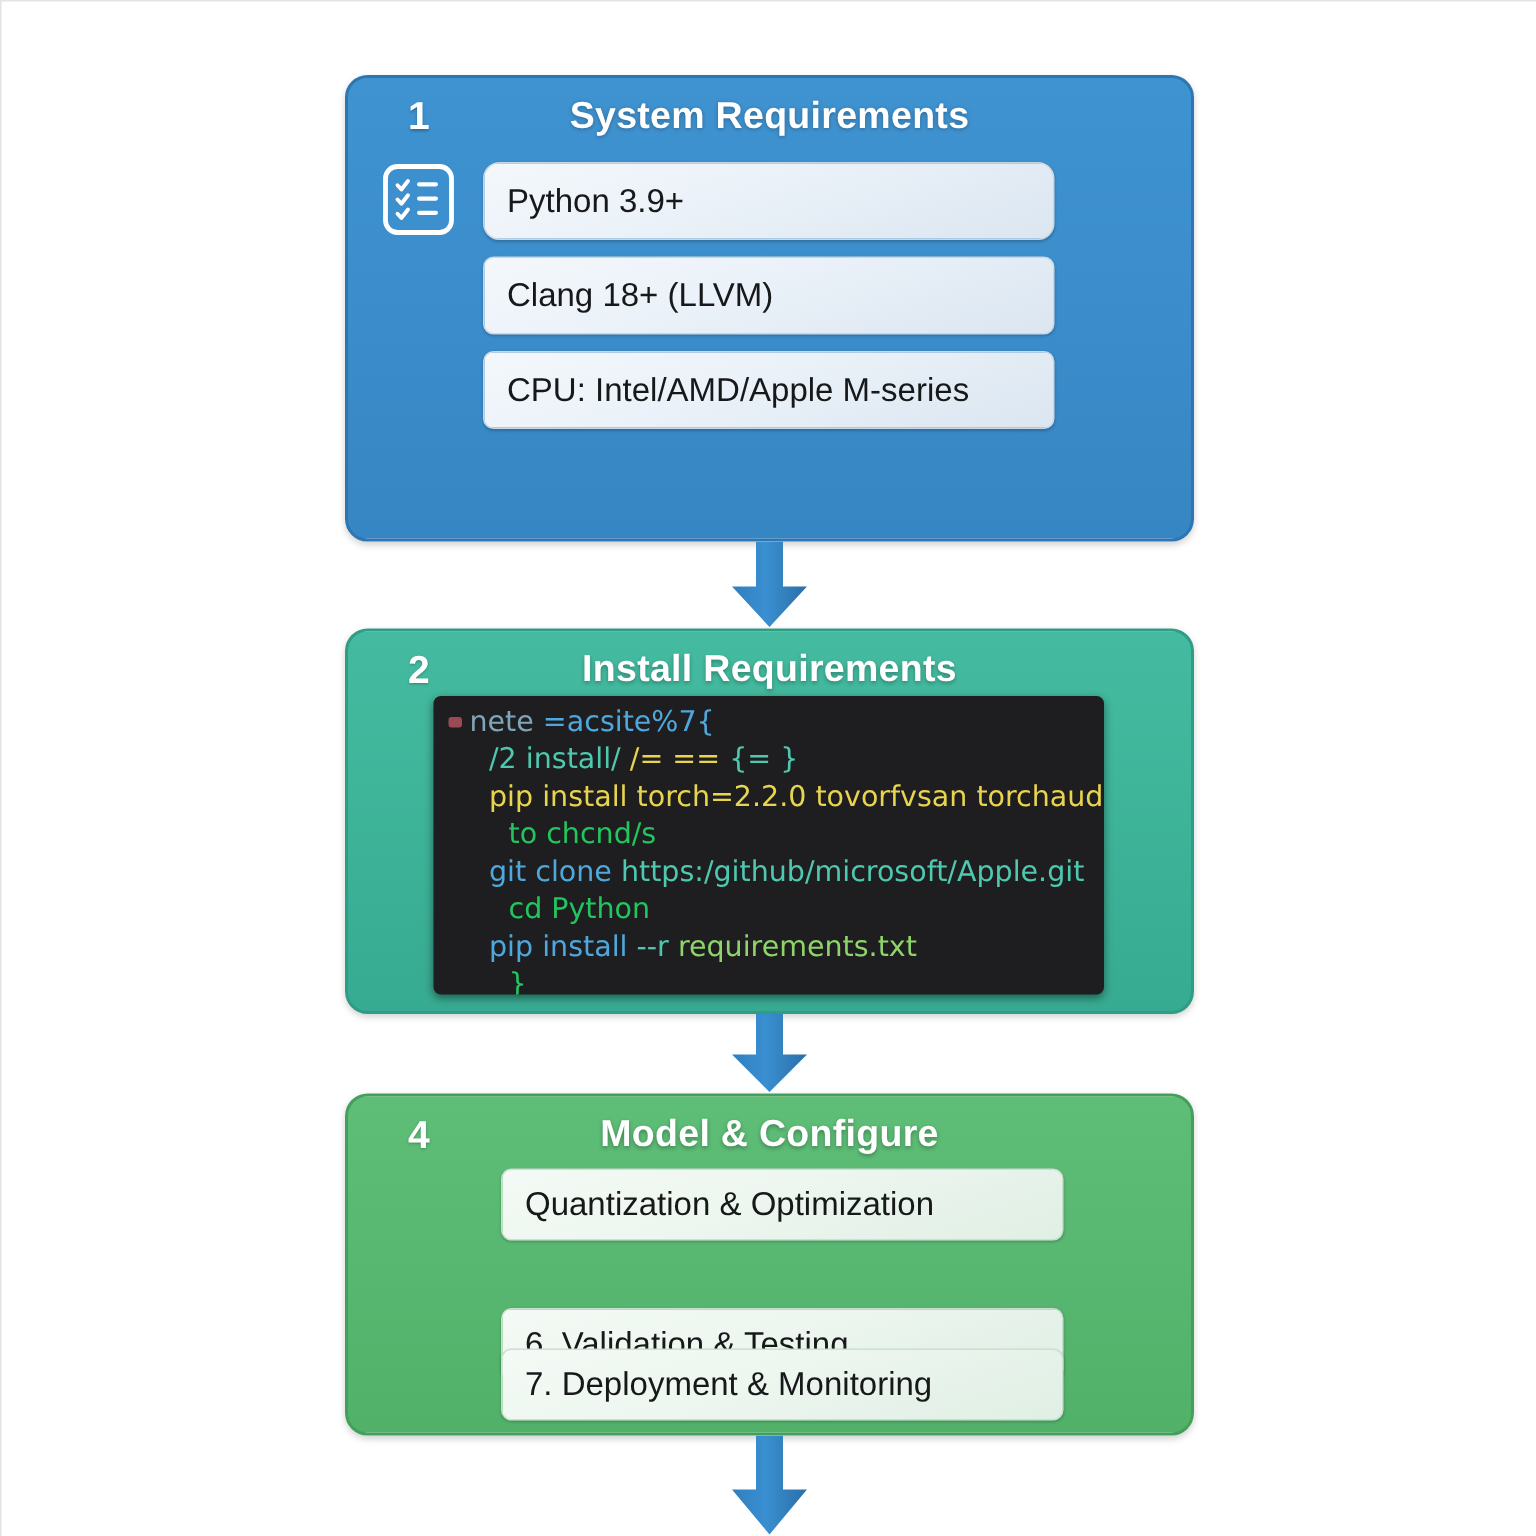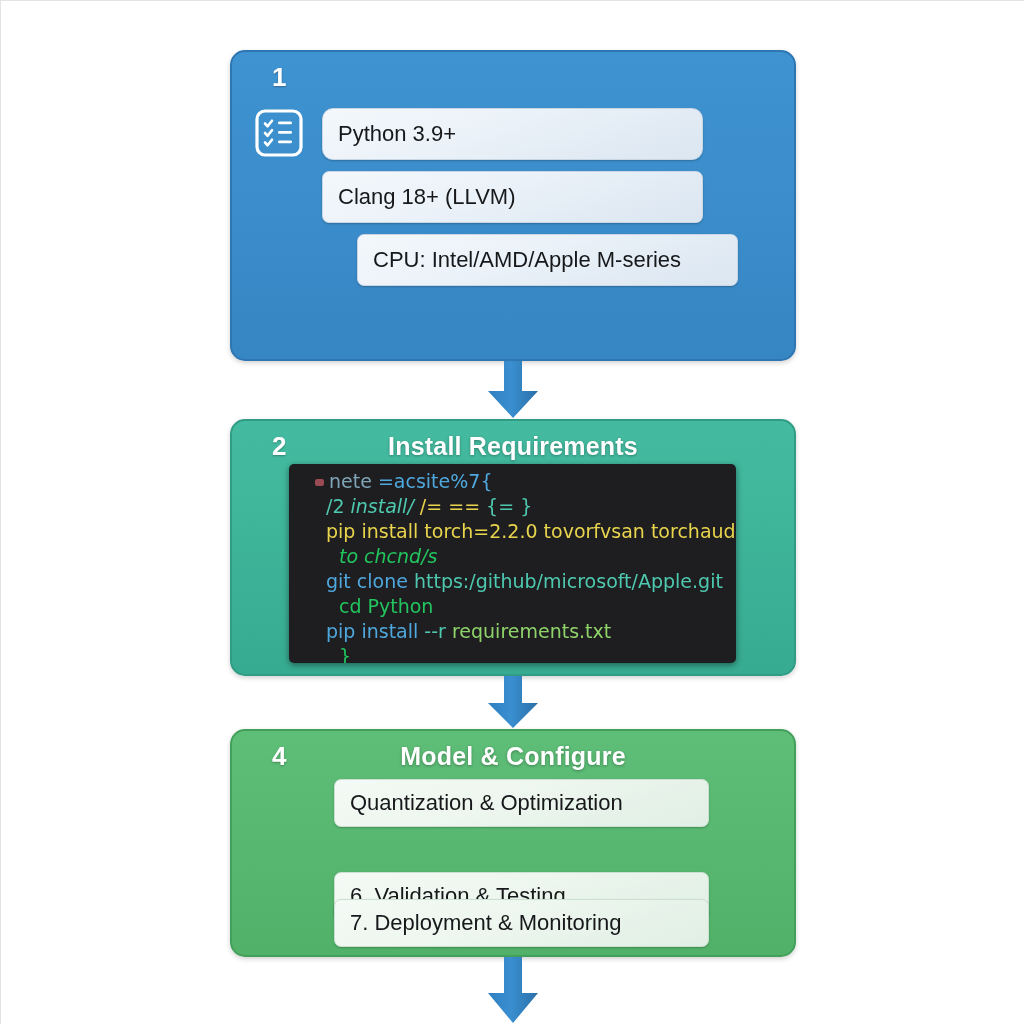--- a/index.html
+++ b/index.html
@@ -104,21 +104,21 @@
     font-size: 22px;
     color: #16181a;
   }
   .pill-b {
     left: 321px;
     width: 381px;
     height: 52px;
   }
   .pill-b.p1 { top: 107px; border-radius: 11px; }
   .pill-b.p2 { top: 170px; }
-  .pill-b.p3 { top: 233px; margin-left: 35px; }
+  .pill-b.p3 { top: 233px; }
   .pill-b.p4 { top: 296px; }
 
   .pill-g {
     left: 333px;
     width: 375px;
     height: 48px;
     background: linear-gradient(160deg, #f4faf5 0%, #edf6ef 45%, #e0efe4 100%);
     border: 1px solid #cbe0d0;
   }
   .pill-g.g1 { top: 778px; }
@@ -137,58 +137,59 @@
     box-shadow: 0 2px 6px rgba(0,0,0,0.45);
     overflow: hidden;
     font-family: "DejaVu Sans", sans-serif;
     padding: 5px 0 0 0;
     box-sizing: border-box;
   }
   .term-line {
     font-size: 19px;
     line-height: 25px;
     white-space: nowrap;
-    padding-left: 26px;
+    padding-left: 10px;
   }
   .term-line.indent { padding-left: 37px; }
   .t-dot {
     display: inline-block;
     width: 9px;
     height: 7px;
     background: #9a4a52;
     border-radius: 2px;
     margin-right: 5px;
     vertical-align: middle;
   }
   .c-cyan   { color: #4ec9b0; }
   .c-blue   { color: #4fa8dd; }
   .c-yellow { color: #e8d44d; }
   .c-white  { color: #22c55e; margin-left: 13px; }
   .c-green  { color: #8fd46a; }
   .c-grey   { color: #7fa6b8; }
-  .it { font-style: italic; }
+  .it { }
 
   
   .arrow {
     position: absolute;
     left: 481px;
     width: 62px;
   }
   .arrow-1 { top: 360px; height: 58px; }
   .arrow-2 { top: 675px; height: 53px; }
   .arrow-3 { top: 956px; height: 68px; }
 </style>
 </head>
 <body>
 
 <div class="canvas">
   <div class="flow">
 
     <div class="card card-1">
       <div class="card-num">1</div>
+      <div class="card-title">System Requirements</div>
     </div>
 
     <div class="check-icon">
       <svg width="50" height="50" viewBox="0 0 50 50">
         <rect x="3" y="3" width="44" height="44" rx="8" ry="8" fill="none" stroke="#ffffff" stroke-width="3.2"></rect>
         <path d="M11 15.5 l2.6 2.8 l4.4 -5.6" fill="none" stroke="#ffffff" stroke-width="2.6" stroke-linecap="round" stroke-linejoin="round"></path>
         <path d="M11 25 l2.6 2.8 l4.4 -5.6" fill="none" stroke="#ffffff" stroke-width="2.6" stroke-linecap="round" stroke-linejoin="round"></path>
         <path d="M11 34.5 l2.6 2.8 l4.4 -5.6" fill="none" stroke="#ffffff" stroke-width="2.6" stroke-linecap="round" stroke-linejoin="round"></path>
         <rect x="24" y="13.5" width="14" height="2.8" rx="1.4" fill="#ffffff"></rect>
         <rect x="24" y="23" width="14" height="2.8" rx="1.4" fill="#ffffff"></rect>

